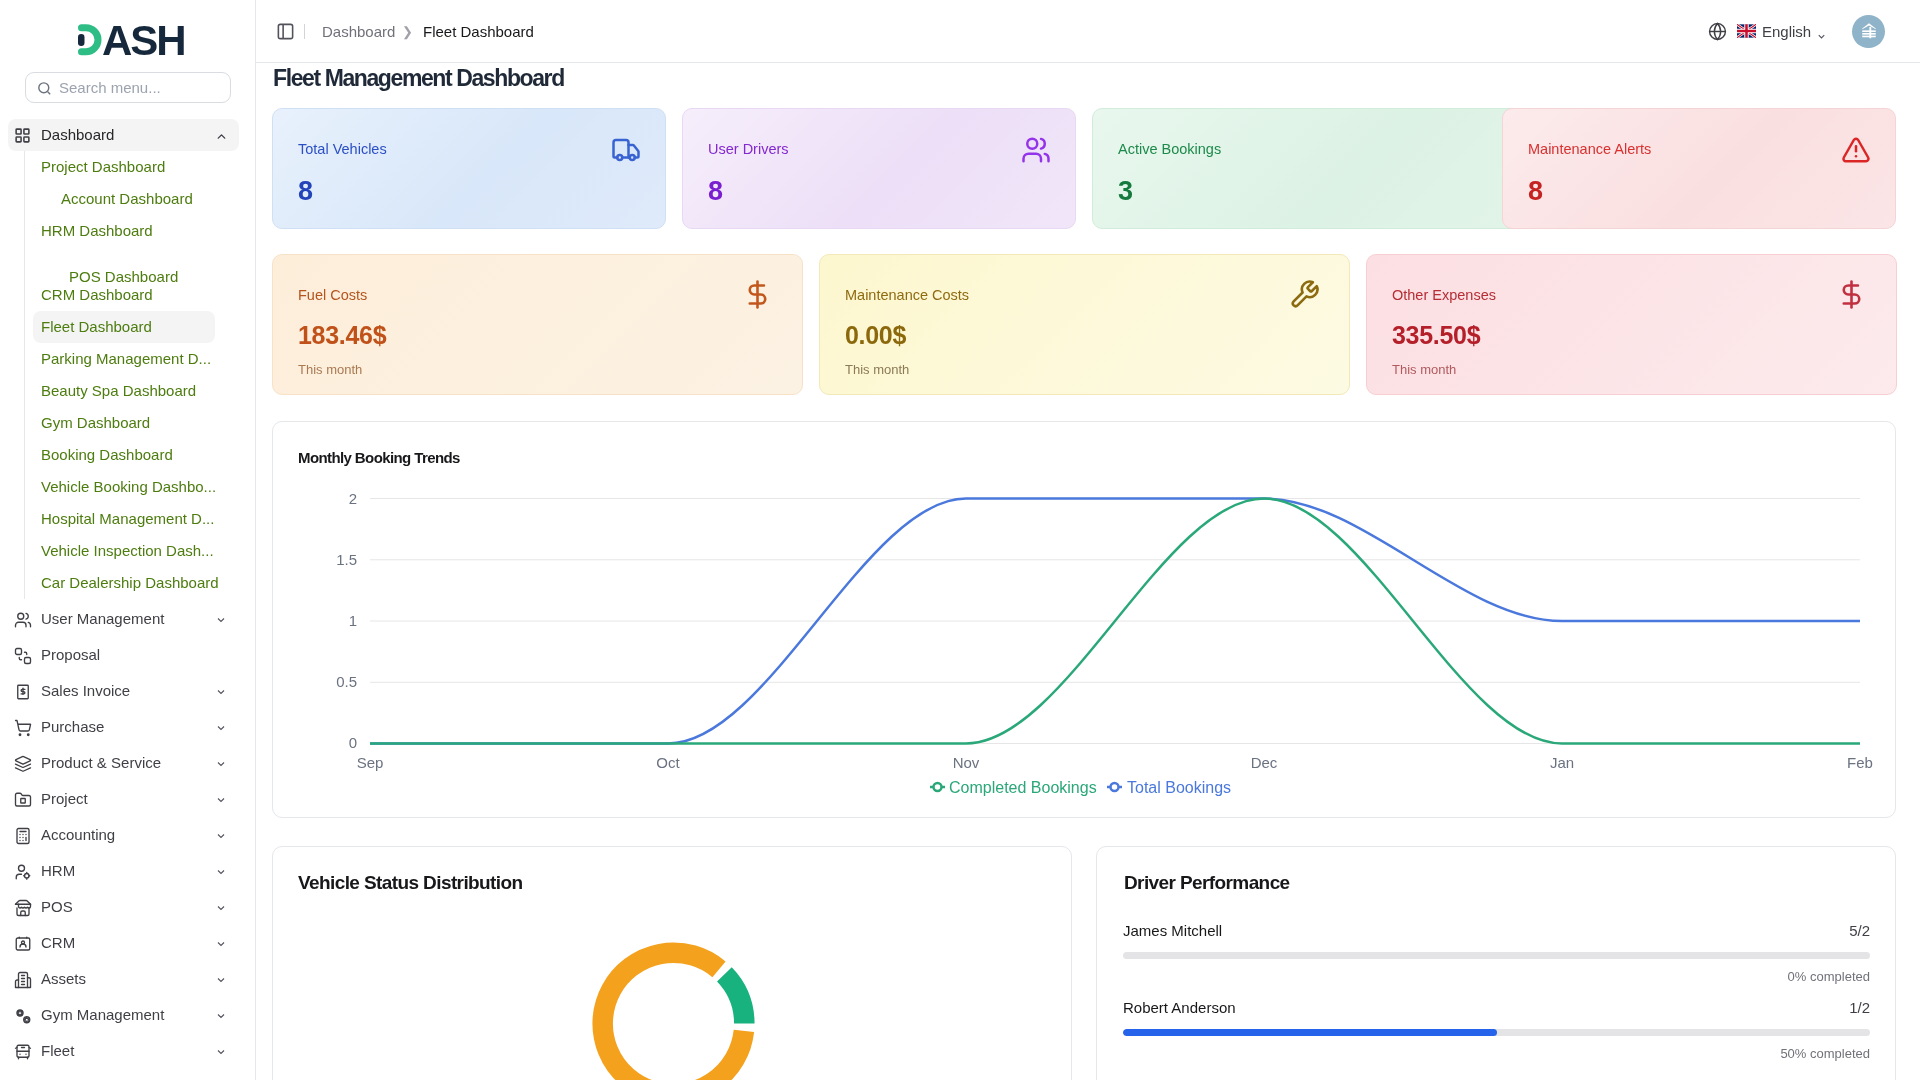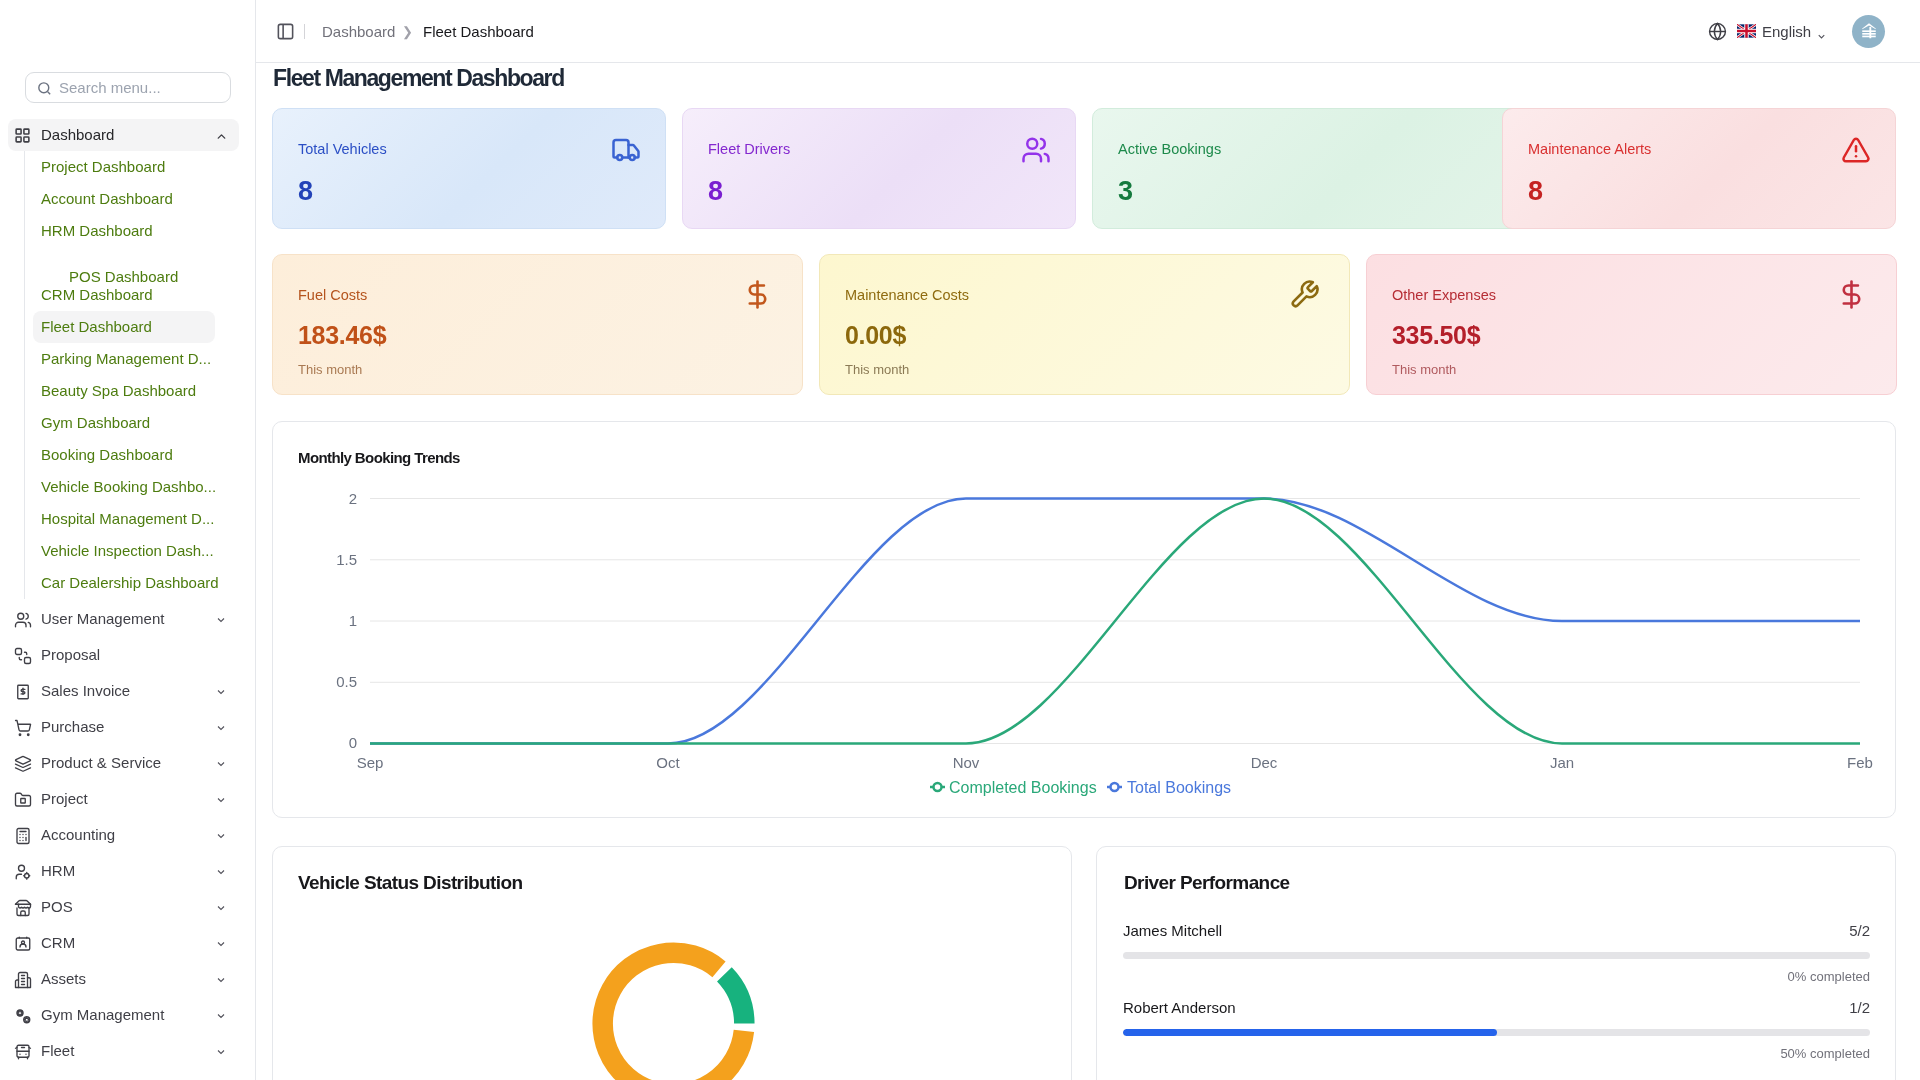--- a/index.html
+++ b/index.html
@@ -42,20 +42,27 @@
 .drow .nm{position:absolute;left:26px;font-size:15px;color:#18181b;}
 .drow .ct{position:absolute;right:25px;font-size:15px;color:#3f3f46;}
 .drow .bar{position:absolute;left:26px;right:25px;height:7px;border-radius:4px;background:#e4e4e7;overflow:hidden;}
 .drow .fill{position:absolute;left:0;top:0;bottom:0;border-radius:4px;background:#2563eb;}
 .drow .pc{position:absolute;right:25px;font-size:13px;color:#71717a;}
 </style>
 </head>
 <body>
 
 <div id="sidebar">
+  <div id="logo">
+    <svg width="110" height="36" viewBox="0 0 110 36" style="position:relative;left:1px;">
+      <path d="M7.5 5.7 H12 A12 12 0 1 1 12 29.7 H7.5" fill="none" stroke="#2EBD85" stroke-width="7" stroke-linecap="round"></path>
+      <rect x="4" y="12" width="6.5" height="12" rx="3.2" fill="#16283C"></rect>
+      <text x="28" y="33" font-size="42" font-weight="bold" fill="#16283C" letter-spacing="-2">ASH</text>
+    </svg>
+  </div>
   <div id="search"><svg width="17" height="17" viewBox="0 0 24 24" fill="none" stroke="#6b7280" stroke-width="2">
         <circle cx="11" cy="11" r="7"></circle>
         <path d="m20 20-3.5-3.5"></path>
       </svg>Search menu...</div>
   <div class="navact"></div>
   <div class="navrow" style="left:0;top:119px;width:256px;">
     <span class="lic"><svg width="17" height="17" viewBox="0 0 24 24" fill="none" stroke="#3f3f46" stroke-width="2.2">
           <rect x="3" y="3" width="7" height="7" rx="1"></rect>
           <rect x="14" y="3" width="7" height="7" rx="1"></rect>
           <rect x="14" y="14" width="7" height="7" rx="1"></rect>
@@ -63,21 +70,21 @@
         </svg></span>
     <span class="lbl" style="font-weight:400;color:#27272a;">Dashboard</span>
     <span class="chev"><svg width="13" height="13" viewBox="0 0 24 24" fill="none" stroke="#3f3f46" stroke-width="2.6" stroke-linecap="round" stroke-linejoin="round">
           <path d="m6 15 6-6 6 6"></path>
         </svg></span>
   </div>
   <div id="guide"></div>
   <div class="subact"></div>
   <div id="submenu">
       <div class="sub" style="top:151px;">Project Dashboard</div>
-      <div class="sub" style="top:183px;">Account Dashboard</div>
+      <div class="sub" style="top:183px;margin-left:20px;">Account Dashboard</div>
       <div class="sub" style="top:215px;">HRM Dashboard</div>
       <div class="sub" style="top:261px;margin-left:28px;">POS Dashboard</div>
       <div class="sub" style="top:279px;">CRM Dashboard</div>
       <div class="sub" style="top:311px;">Fleet Dashboard</div>
       <div class="sub" style="top:343px;">Parking Management D...</div>
       <div class="sub" style="top:375px;">Beauty Spa Dashboard</div>
       <div class="sub" style="top:407px;">Gym Dashboard</div>
       <div class="sub" style="top:439px;">Booking Dashboard</div>
       <div class="sub" style="top:471px;">Vehicle Booking Dashbo...</div>
       <div class="sub" style="top:503px;">Hospital Management D...</div>
@@ -298,21 +305,21 @@
   <div class="v" style="color:#2343b8;">8</div>
   <span class="i"><svg width="30" height="30" viewBox="0 0 24 24" fill="none" stroke="#3a63d2" stroke-width="2" stroke-linecap="round" stroke-linejoin="round">
             <path d="M14 18V6a2 2 0 0 0-2-2H4a2 2 0 0 0-2 2v11a1 1 0 0 0 1 1h2"></path>
             <path d="M15 18H9"></path>
             <path d="M19 18h2a1 1 0 0 0 1-1v-3.65a1 1 0 0 0-.22-.624l-3.48-4.35A1 1 0 0 0 17.52 8H14"></path>
             <circle cx="17" cy="18" r="2"></circle>
             <circle cx="7" cy="18" r="2"></circle>
           </svg></span>
       </div>
       <div class="card scard" style="left:426px;top:44px;width:394px;height:121px;background:linear-gradient(135deg,#f6eefb,#ecdff7 55%,#f1e6f9);border:1px solid #e8d8f4;">
-  <div class="t" style="color:#8428cf;">Fleet Drivers</div>
+  <div class="t" style="color:#8428cf;">User Drivers</div>
   <div class="v" style="color:#7a1fd0;">8</div>
   <span class="i"><svg width="30" height="30" viewBox="0 0 24 24" fill="none" stroke="#9333ea" stroke-width="2" stroke-linecap="round" stroke-linejoin="round">
             <path d="M16 21v-2a4 4 0 0 0-4-4H6a4 4 0 0 0-4 4v2"></path>
             <circle cx="9" cy="7" r="4"></circle>
             <path d="M22 21v-2a4 4 0 0 0-3-3.87"></path>
             <path d="M16 3.13a4 4 0 0 1 0 7.75"></path>
           </svg></span>
       </div>
       <div class="card scard" style="left:836px;top:44px;width:470px;height:121px;background:linear-gradient(135deg,#e9f7ee,#dcf2e4 55%,#e3f4e9);border:1px solid #d2ecdc;">
   <div class="t" style="color:#1d8a4b;">Active Bookings</div>

